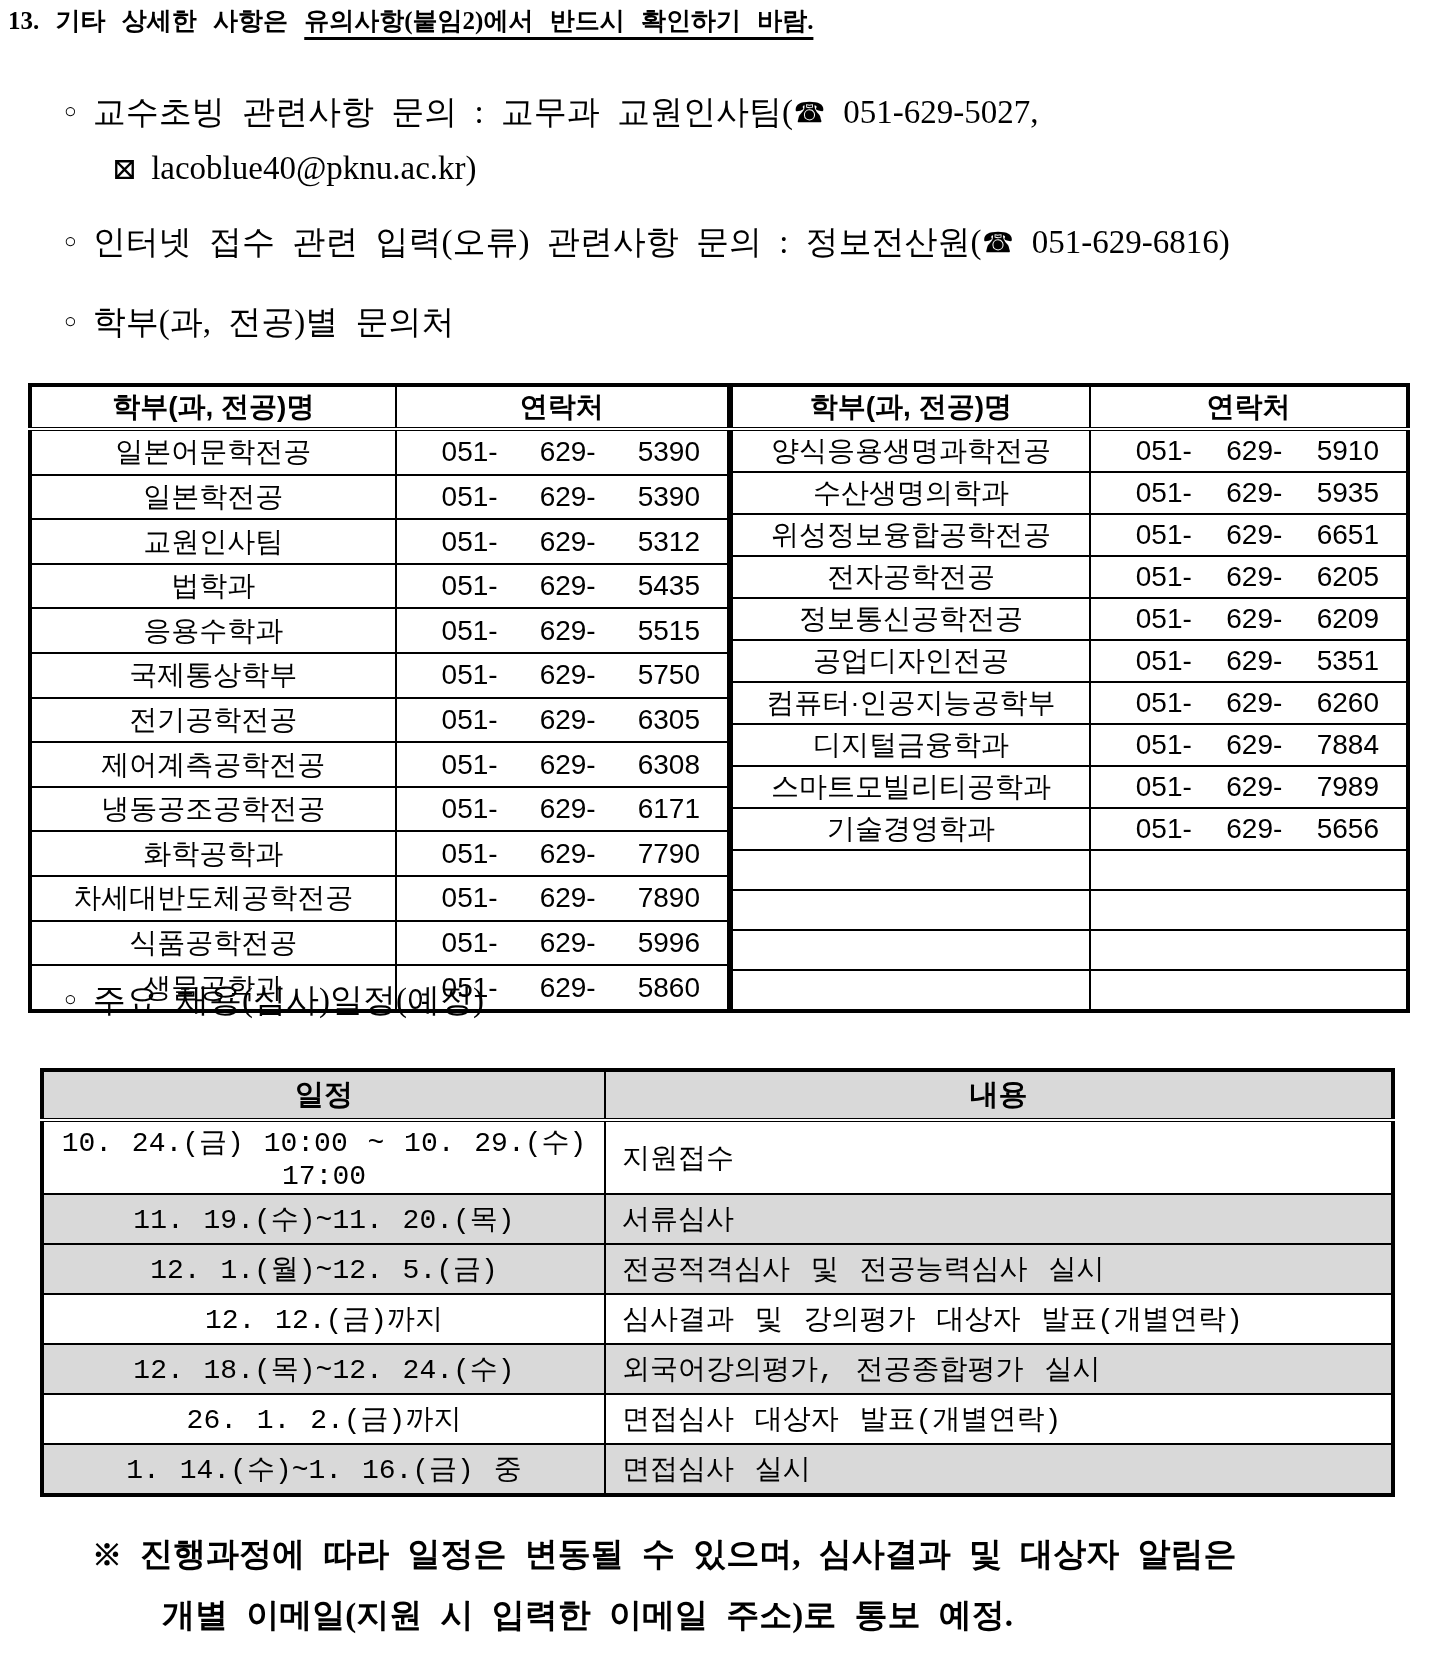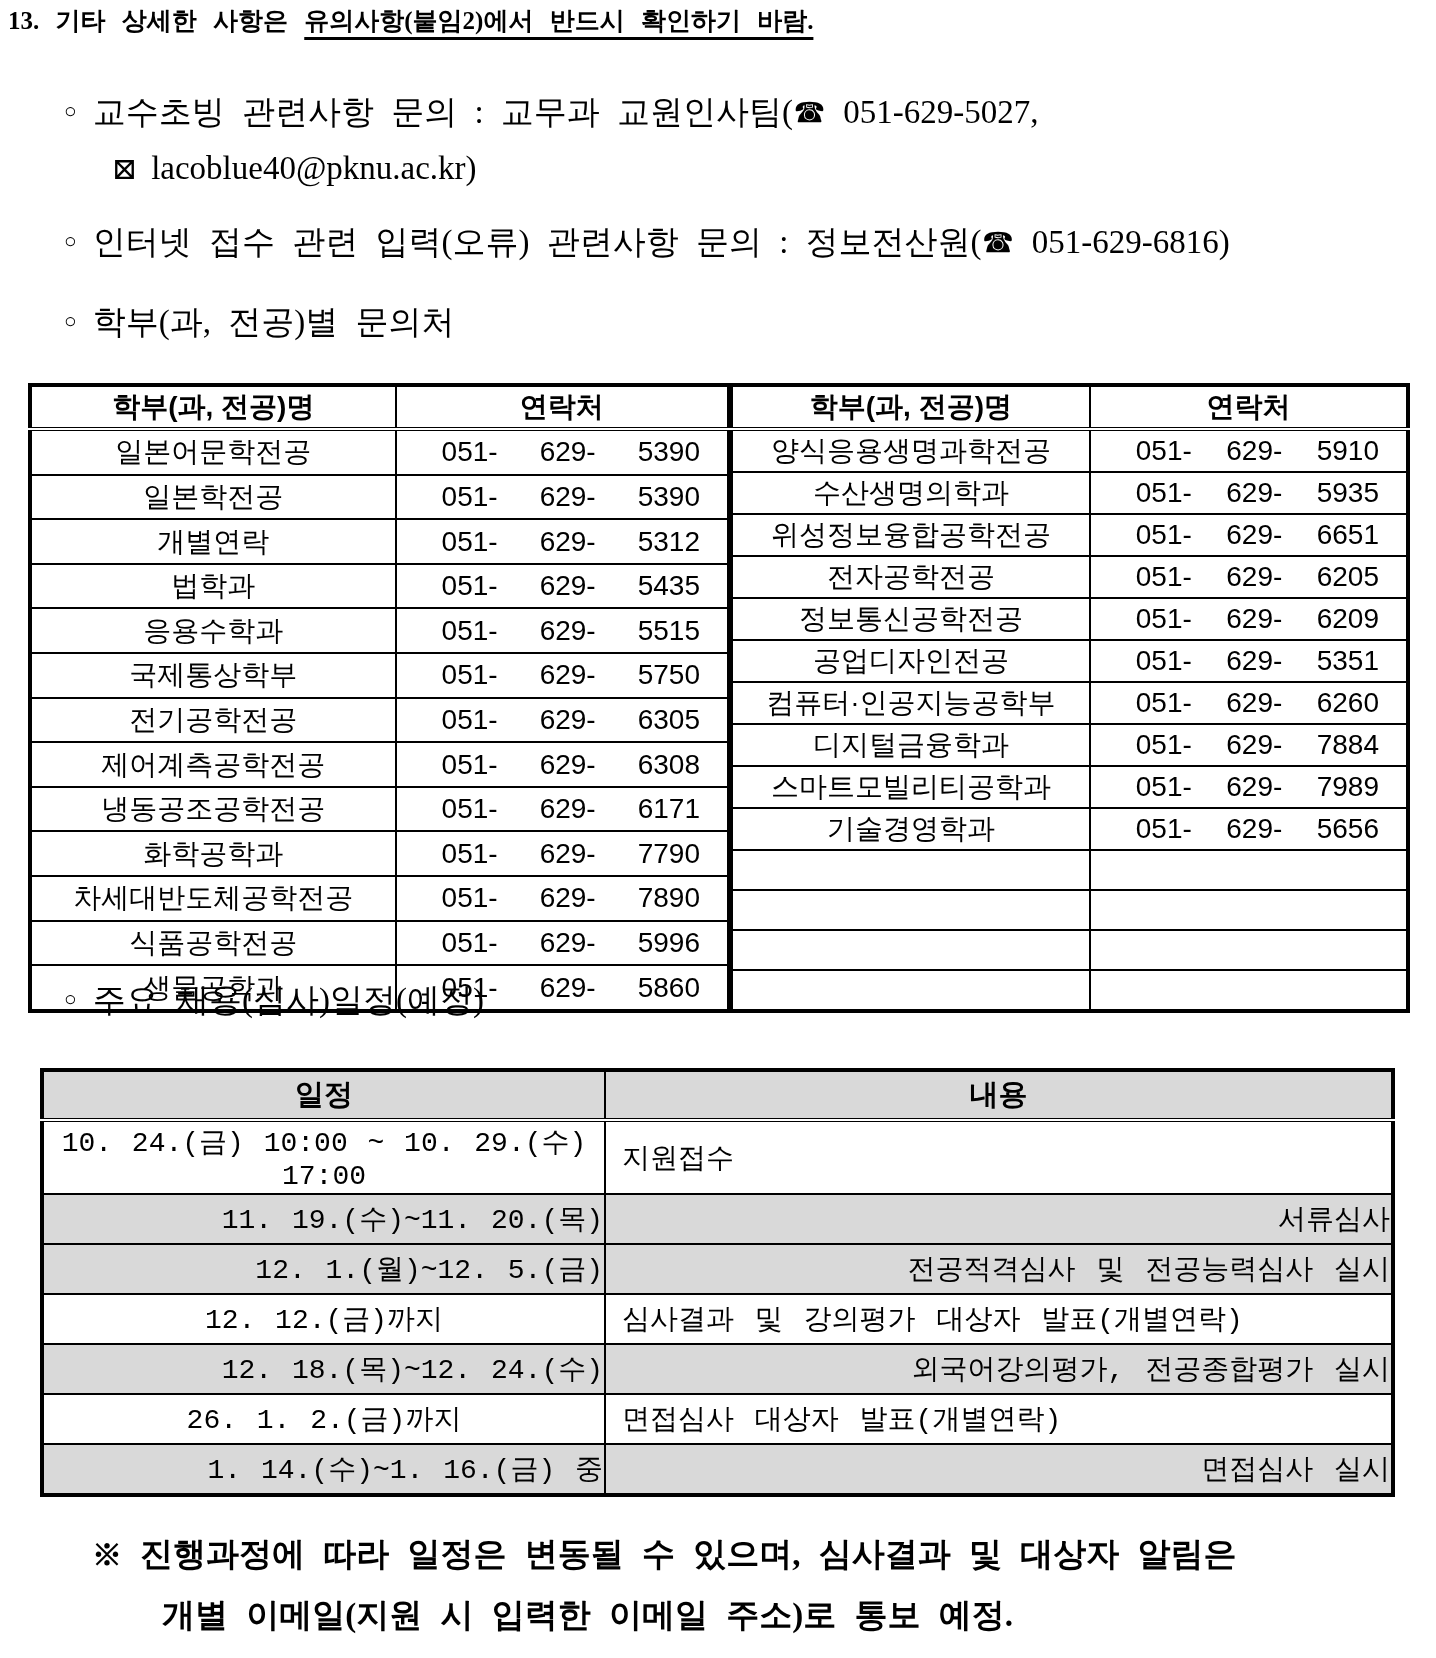--- a/index.html
+++ b/index.html
@@ -77,21 +77,21 @@
   table.sched th {
     height: 44px;
     background: var(--shaded, #d9d9d9);
     border-bottom: 4px double #000;
     font-size: 29px;
   }
   table.sched td { height: 46px; }
   table.sched col.c-date { width: 563px; }
   td.sdate { text-align: center; word-spacing: 3px; }
   td.scontent { text-align: left; padding-left: 16px; word-spacing: 4px; }
-  tr.shaded td { background: var(--shaded, #d9d9d9); text-align: right; }
+  tr.shaded td { background: var(--shaded, #d9d9d9); }
 
   
   .footnote {
     position: absolute; left: 92px; top: 1532px;
     display: flex;
     font-size: 33px; font-weight: 700;
     word-spacing: 10px;
   }
   .fmark { margin-right: 18px; font-size: 30px; padding-top: 3px; }
   .fl2 { margin-left: 22px; margin-top: 16px; }
@@ -141,21 +141,21 @@
             <td class="dphone">
               <div class="phone-wrap">
                 <span>051-</span>
                 <span>629-</span>
                 <span>5390</span>
               </div>
             </td>
           </tr>
 
           <tr>
-            <td class="dname">개별연락</td>
+            <td class="dname">교원인사팀</td>
             <td class="dphone">
               <div class="phone-wrap">
                 <span>051-</span>
                 <span>629-</span>
                 <span>5312</span>
               </div>
             </td>
           </tr>
 
           <tr>

